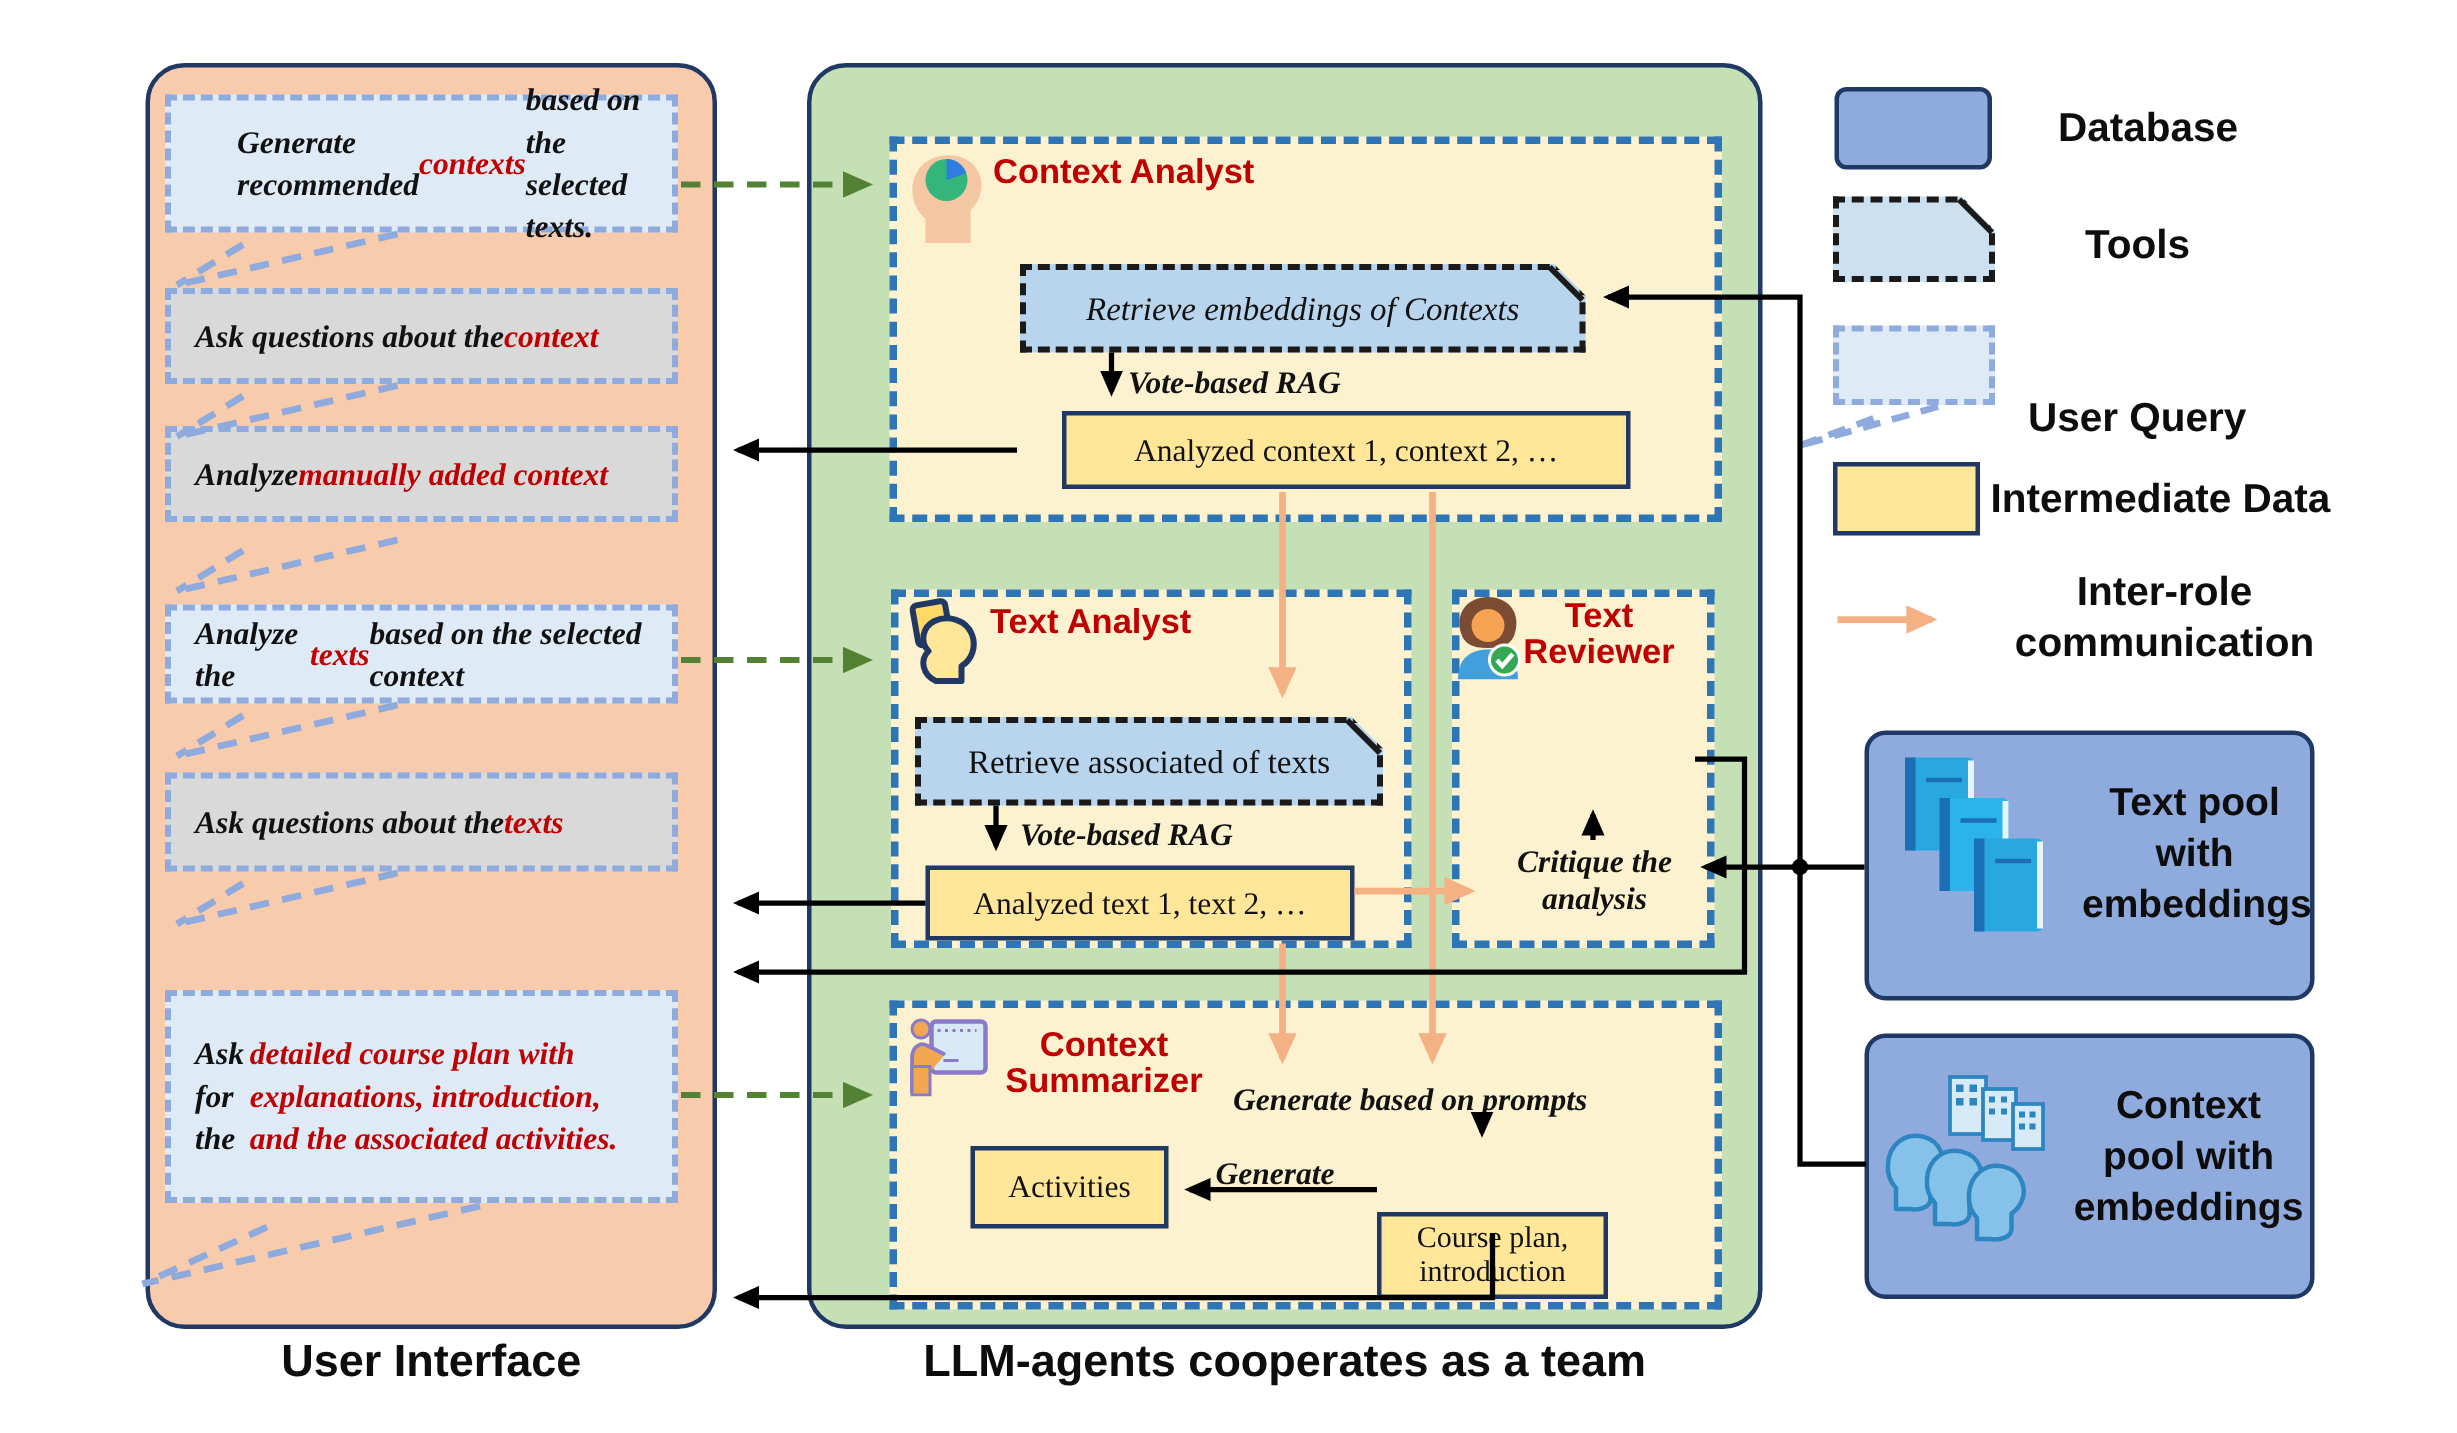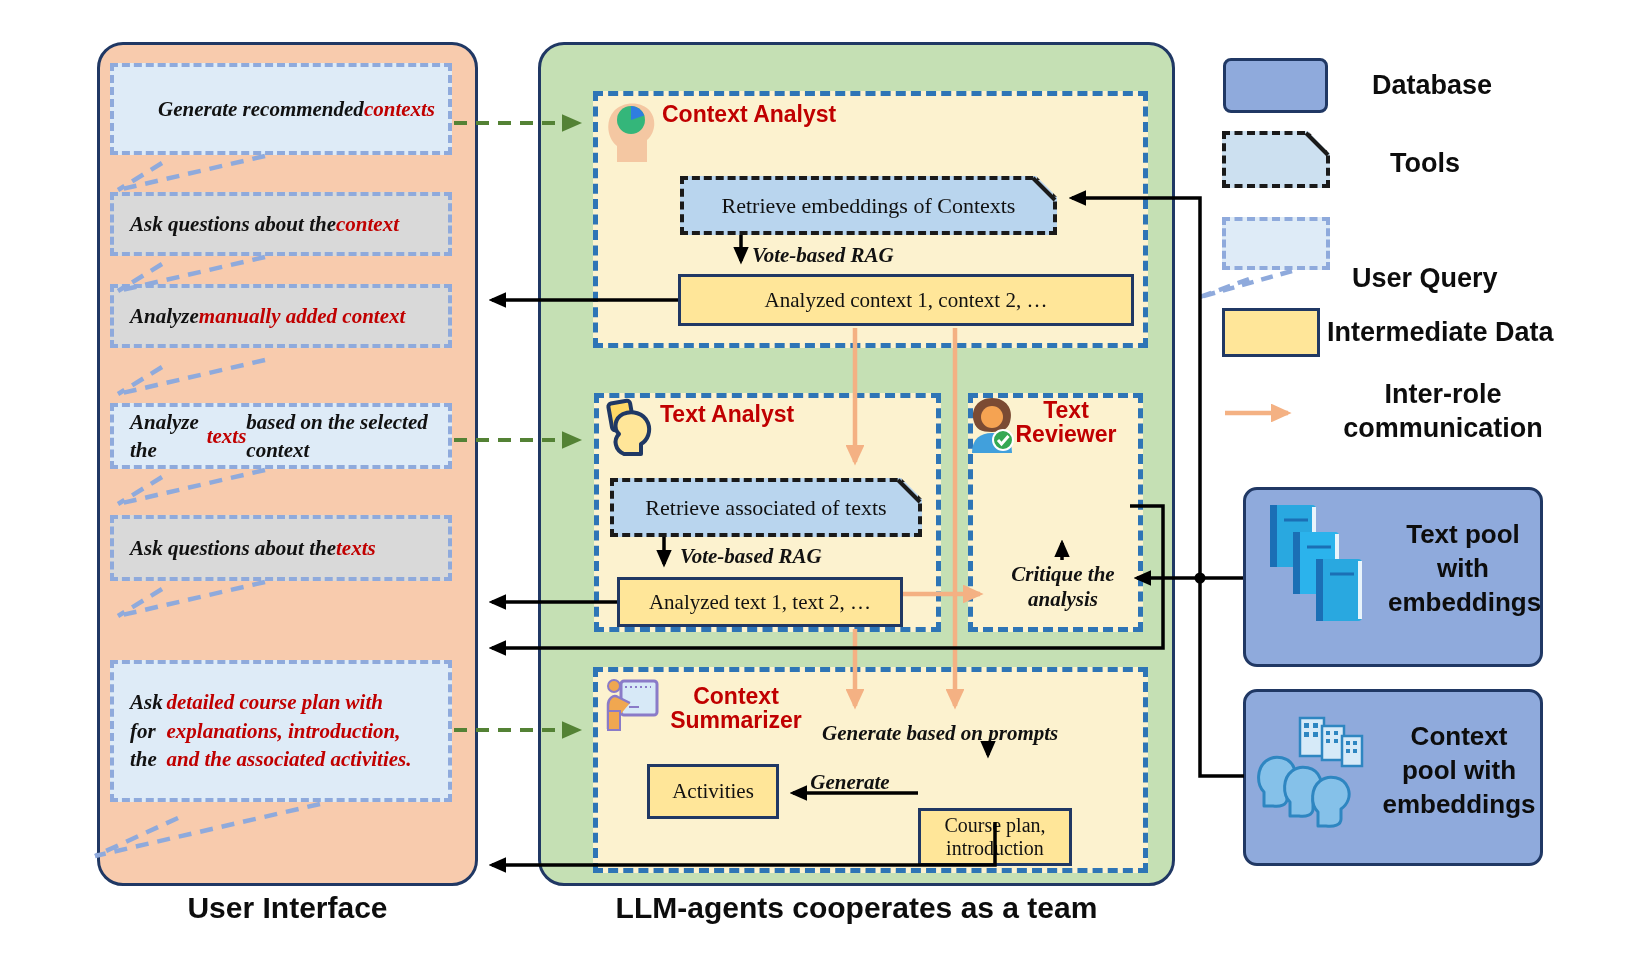--- a/index.html
+++ b/index.html
@@ -38,22 +38,22 @@
   .agent-title{font-size:23px;font-weight:bold;color:#C00000;z-index:6;line-height:1.05;}
   
   .toolbox{background:#B9D5EE;border:4px dashed #1a1a1a;box-sizing:border-box;z-index:5;
            display:flex;align-items:center;justify-content:center;
            font-family:"Liberation Serif",serif;font-size:22px;color:#111;}
   .databox{background:#FFE699;border:3px solid #203864;box-sizing:border-box;z-index:5;
            display:flex;align-items:center;justify-content:center;text-align:center;
            font-family:"Liberation Serif",serif;font-size:21px;color:#111;line-height:1.15;}
   .lbl-bi{font-family:"Liberation Serif",serif;font-style:italic;font-weight:bold;
           font-size:21px;color:#111;z-index:6;}
-  .tb-ca{left:680px;top:176px;width:377px;height:59px;}
-  .ob-ca{left:678px;top:274px;width:456px;height:52px;}
+  .tb-ca{left:680px;top:176px;width:377px;height:59px;font-style:italic;}
+  .ob-ca{left:708px;top:274px;width:379px;height:52px;}
   .rag-ca{left:752px;top:243px;}
   .tb-ta{left:610px;top:478px;width:312px;height:59px;}
   .ob-ta{left:617px;top:577px;width:286px;height:50px;}
   .rag-ta{left:680px;top:544px;}
   .crit-box{left:993px;top:482px;width:137px;height:50px;font-size:19px;}
   .critique{left:985px;top:562px;width:156px;text-align:center;line-height:1.2;}
   .gen-prompts{left:822px;top:721px;}
   .gen-lbl{left:798px;top:770px;width:104px;text-align:center;}
   .act-box{left:647px;top:764px;width:132px;height:55px;}
   .course-box{left:918px;top:764px;width:154px;height:58px;font-size:20px;margin-top:44px;}
@@ -95,20 +95,21 @@
 <div class="stage">
 
   <div class="abs ui-panel"></div>
   <div class="abs team-panel"></div>
   <div class="abs caption cap-left">User Interface</div>
   <div class="abs caption cap-right">LLM-agents cooperates as a team</div>
 
   <div class="abs bubble bub-blue b1">
       <span>Generate recommended </span>
       <span class="red">contexts</span>
+      <span> based on the selected texts.</span>
     </div>
   <div class="abs bubble bub-gray b2">
       <span>Ask questions about the </span>
       <span class="red">context</span>
     </div>
   <div class="abs bubble bub-gray b3">
       <span>Analyze </span>
       <span class="red">manually added context</span>
     </div>
   <div class="abs bubble bub-blue b4">

